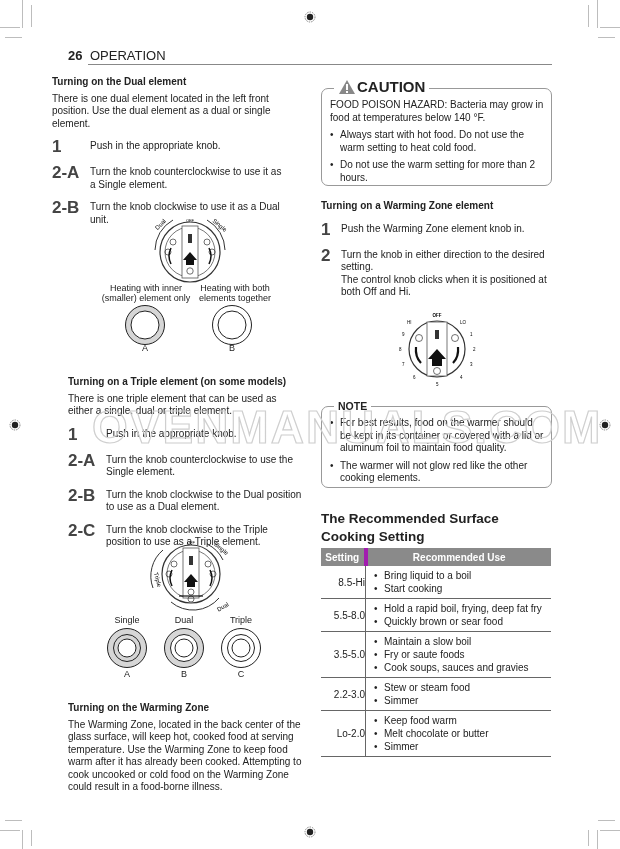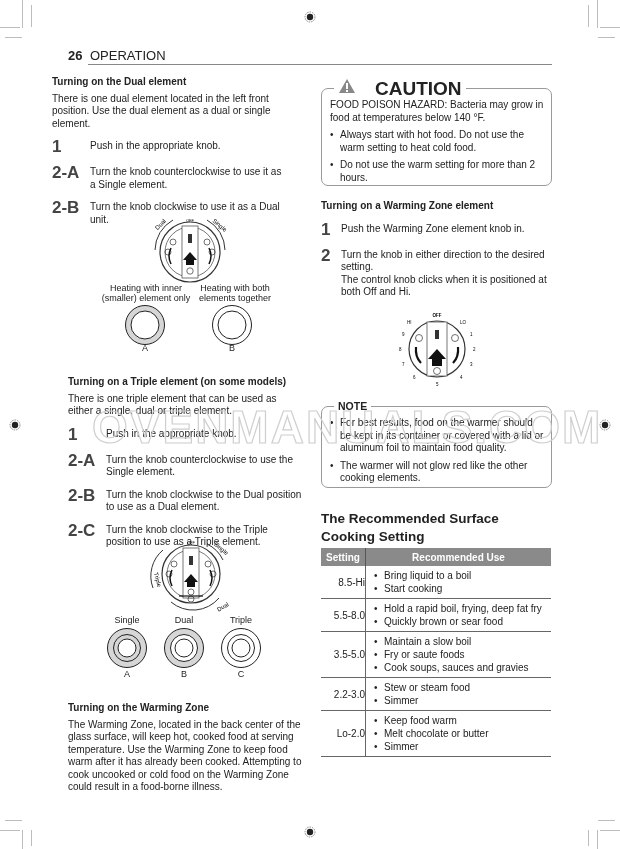--- a/index.html
+++ b/index.html
@@ -22,21 +22,21 @@
   .box { position:absolute; border:1px solid #999; border-radius:7px; }
   .box-title { position:absolute; background:#fff; font-weight:bold; padding:0 4px; }
   ul { margin:0; padding:0; list-style:none; }
   ul li { position:relative; padding-left:10px; margin-top:5px; }
   ul li:before { content:"•"; position:absolute; left:0; top:0; }
   .tbl { position:absolute; left:321px; top:548px; width:230px; border-collapse:collapse; font-size:10px; }
   .tbl th { background:#8a8a8a; color:#fff; font-weight:bold; height:18px; padding:0; }
   .tbl td { border-bottom:1.5px solid #666; padding:2px 0; vertical-align:middle; }
   .tbl td.s { width:44px; text-align:right; border-right:1.5px solid #666; }
   .tbl td.u ul li { margin:2px 0 2px 8px; }
-  .tbl th.s { border-right:1px solid #a21caf; }
+  .tbl th.s { border-right:4px solid #a21caf; }
   .watermark { position:absolute; left:92px; top:400px; font-size:46px; font-weight:bold;
                color:transparent; -webkit-text-stroke:1.2px #cfcfcf; letter-spacing:2px; white-space:nowrap; }
   .fig-label { position:absolute; font-size:9px; text-align:center; }
 </style>
 </head>
 <body>
 
 <div class="crop" style="left:22px;top:0;width:1px;height:28px"></div>
 <div class="crop" style="left:31px;top:5px;width:1px;height:22px"></div>
 <div class="crop" style="left:0;top:27px;width:20px;height:1px"></div>
@@ -189,21 +189,21 @@
 <div class="fig-label" style="left:117px;top:669px;width:20px">A</div>
 <div class="fig-label" style="left:174px;top:669px;width:20px">B</div>
 <div class="fig-label" style="left:231px;top:669px;width:20px">C</div>
 
 <div class="col" style="left:68px;top:702px;width:236px">
   <p class="h">Turning on the Warming Zone</p>
   <p class="p">The Warming Zone, located in the back center of the glass surface, will keep hot, cooked food at serving temperature. Use the Warming Zone to keep food warm after it has already been cooked. Attempting to cook uncooked or cold food on the Warming Zone could result in a food-borne illness.</p>
 </div>
 
 <div class="box" style="left:321px;top:88px;width:229px;height:96px"></div>
-<div class="box-title" style="left:334px;top:78px;font-size:19px;display:flex;gap:19px">
+<div class="box-title" style="left:334px;top:78px;font-size:15px;display:flex;align-items:center;gap:1px">
   <svg width="18" height="16" viewBox="0 0 18 16">
       <path d="M9 1 L17 15 L1 15 Z" fill="#888"></path>
       <rect x="8" y="5" width="2" height="6" fill="#fff"></rect>
       <rect x="8" y="12" width="2" height="2" fill="#fff"></rect>
     </svg>
   <span>CAUTION</span>
 </div>
 <div class="col" style="left:330px;top:99px;width:216px">
   <p style="margin:0"><b>FOOD POISON HAZARD</b><span>: Bacteria may grow in food at temperatures below 140 °F.</span></p>
   <ul>

